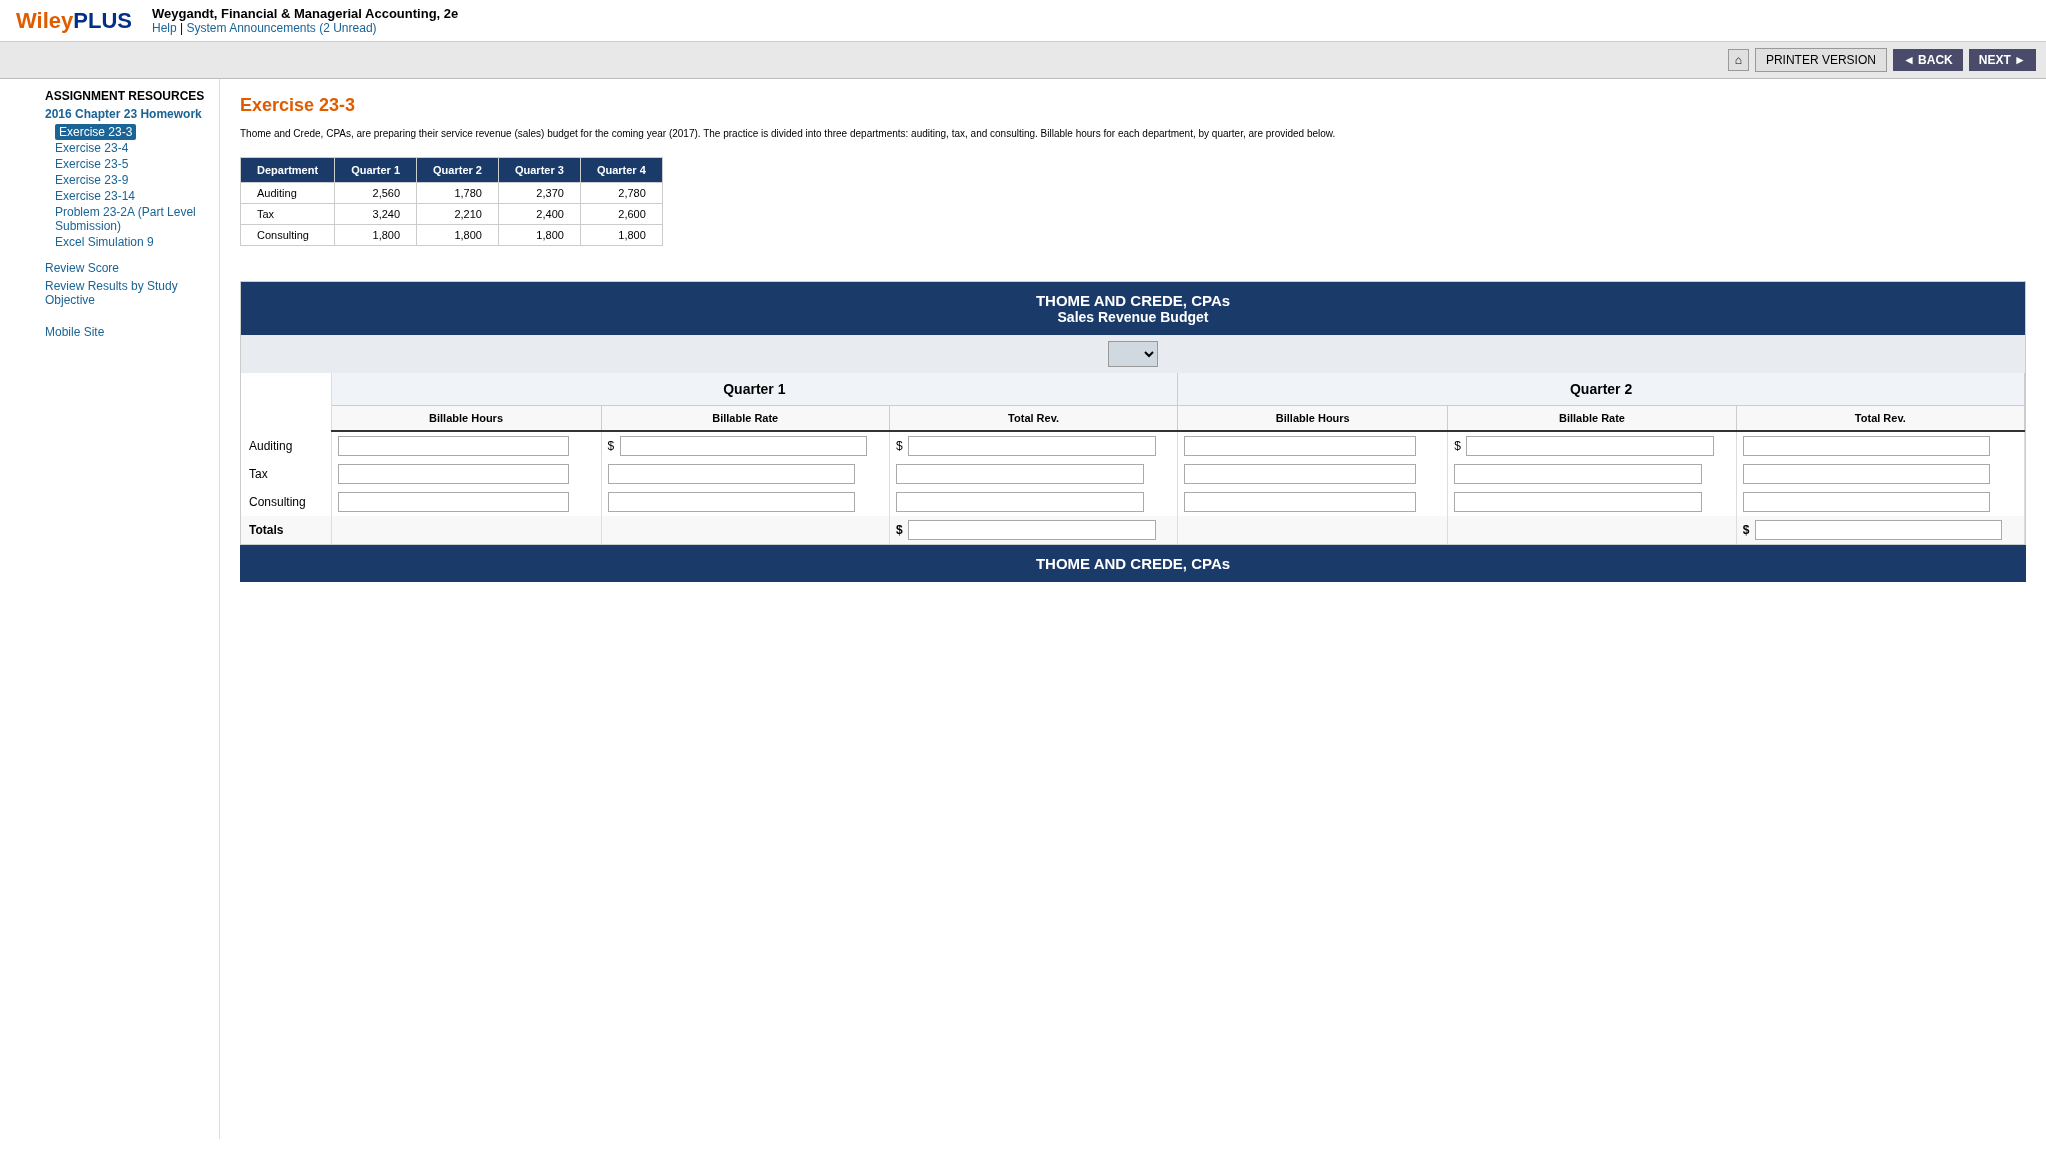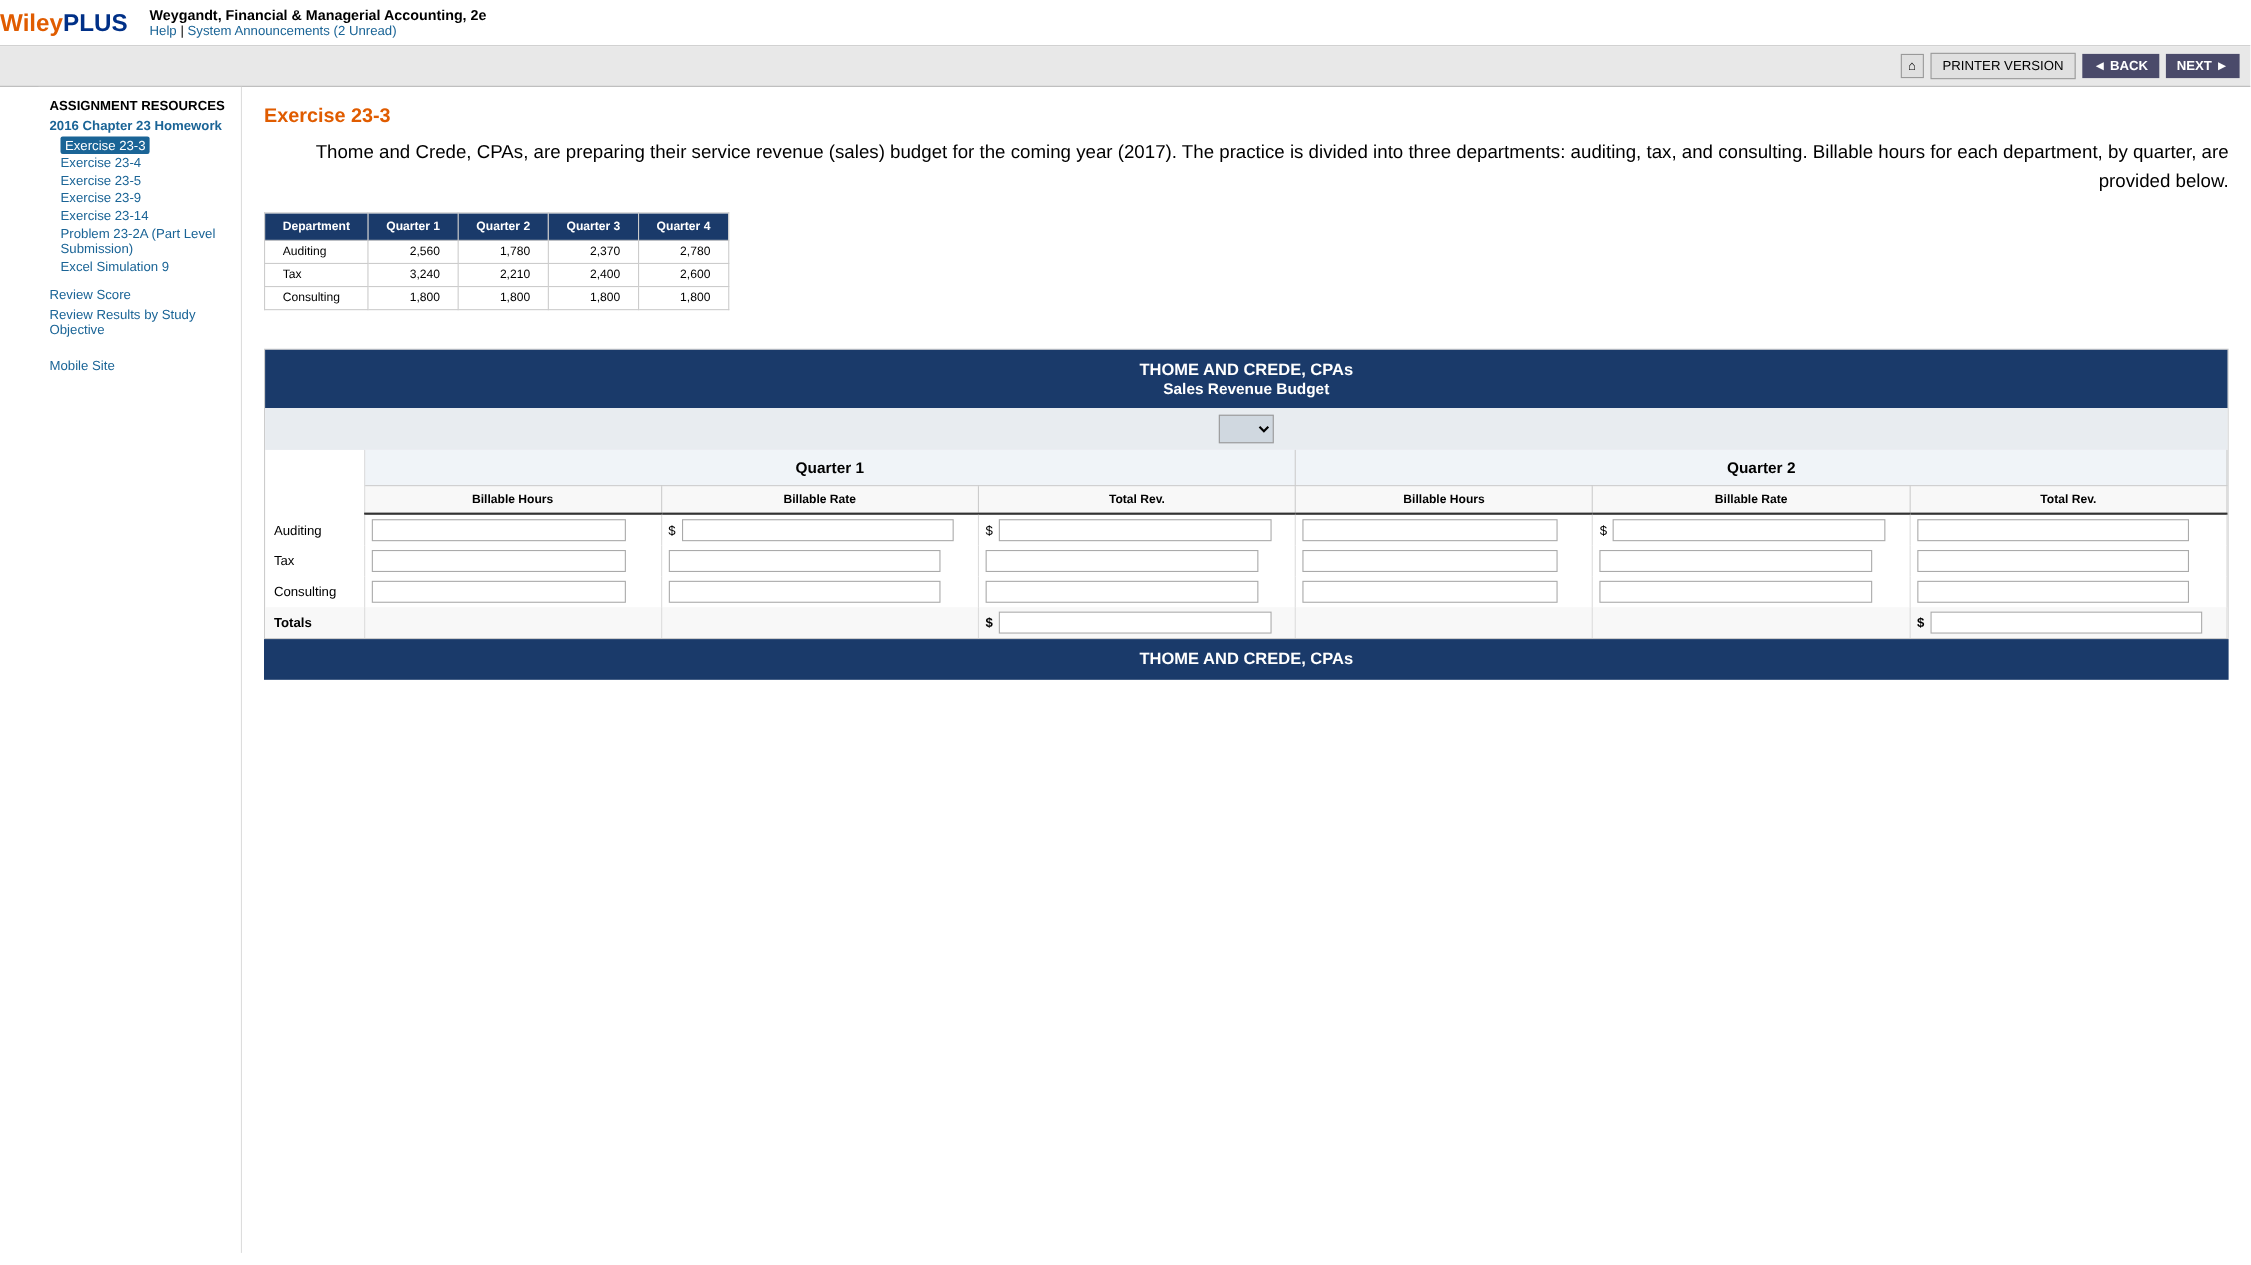--- a/index.html
+++ b/index.html
@@ -1,19 +1,19 @@
 <!DOCTYPE html>
 <html><head>
   <meta charset="utf-8">
   <style>
     * { box-sizing: border-box; margin: 0; padding: 0; }
     body { font-family: Arial, sans-serif; font-size: 13px; background: #fff; color: #000; }
 
     
-    #header { background: #fff; border-bottom: 1px solid #ccc; padding: 6px 0; display: flex; align-items: center; gap: 20px; }
+    #header { background: #fff; border-bottom: 1px solid #ccc; padding: 6px 16px; display: flex; align-items: center; gap: 20px; }
     #logo { font-size: 22px; font-weight: bold; color: #003087; }
     #logo span { color: #e05c00; }
     #header-info { font-size: 12px; }
     #header-info .title { font-weight: bold; font-size: 13px; }
     #header-info a { color: #1a6496; text-decoration: none; }
 
     
     #toolbar { background: #e8e8e8; border-bottom: 1px solid #bbb; padding: 6px 10px; display: flex; align-items: center; justify-content: flex-end; gap: 6px; }
     #toolbar .home-btn { background: #e0e0e0; border: 1px solid #999; padding: 3px 6px; font-size: 12px; cursor: pointer; }
     #toolbar .nav-btn { background: #4a4a6a; color: #fff; border: none; padding: 4px 10px; font-size: 12px; cursor: pointer; font-weight: bold; }
@@ -30,21 +30,21 @@
     #sidebar ul li { margin-bottom: 2px; }
     #sidebar ul li a { color: #1a6496; text-decoration: none; font-size: 12px; }
     #sidebar ul li a.active { background: #1a6496; color: #fff; padding: 1px 4px; border-radius: 2px; }
     #sidebar .review-links a { display: block; color: #1a6496; text-decoration: none; font-size: 12px; margin-bottom: 4px; }
     #sidebar .mobile-link a { color: #1a6496; text-decoration: none; font-size: 12px; }
 
     
     #main { flex: 1; padding: 16px 20px; overflow-x: auto; }
 
     .exercise-title { color: #e05c00; font-size: 18px; font-weight: bold; margin-bottom: 10px; }
-    .intro-text { font-size: 17px; line-height: 1.5; margin-bottom: 16px; text-align: right; }
+    .intro-text { font-size: 10px; line-height: 1.5; margin-bottom: 16px; }
     .prepare-text { font-size: 14px; line-height: 1.5; margin-bottom: 20px; }
 
     
     .ref-table { border-collapse: collapse; margin-bottom: 20px; font-size: 11px; }
     .ref-table th { background: #1a3a6a; color: #fff; padding: 6px 16px; border: 1px solid #ccc; font-weight: bold; }
     .ref-table td { padding: 4px 16px; border: 1px solid #ccc; text-align: right; }
     .ref-table td:first-child { text-align: left; }
 
     
     .budget-container { border: 1px solid #ccc; width: 100%; min-width: 900px; }

